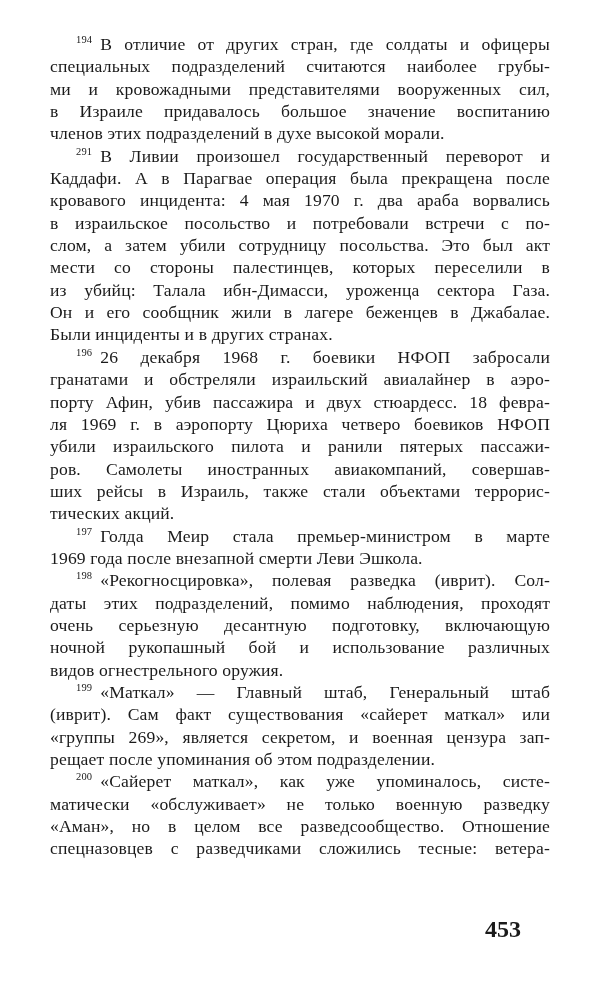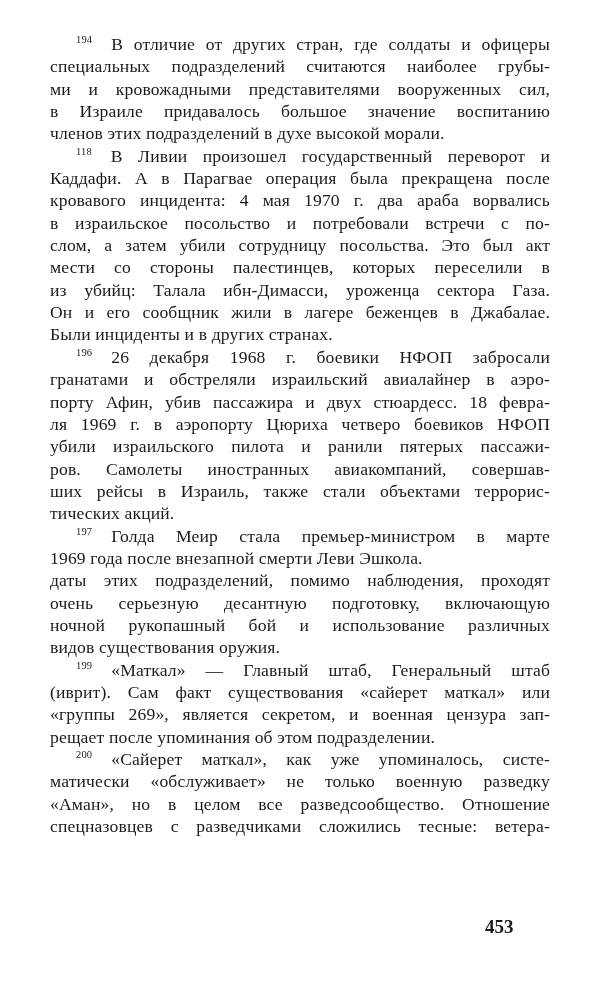--- a/index.html
+++ b/index.html
@@ -8,41 +8,41 @@
     font-family: "Liberation Serif", "DejaVu Serif", serif; color: #1a1a1a;
   }
   .page { position: absolute; left: 50px; top: 33px; width: 500px; }
   .line {
     display: block; height: 22.35px; line-height: 22.35px; font-size: 17.6px;
     white-space: nowrap; text-align: justify; text-align-last: justify;
     letter-spacing: 0.15px;
   }
   .line.last { text-align-last: left; }
   .line.indent { padding-left: 26px; }
-  sup { font-size: 10.5px; vertical-align: 0; position: relative; top: -7px; margin-right: 19px; }
+  sup { font-size: 10.5px; vertical-align: 0; position: relative; top: -7px; margin-right: 8px; }
   .pageno {
-    position: absolute; left: 485px; top: 916px; font-size: 19px; font-weight: bold;
+    position: absolute; left: 485px; top: 916px; font-size: 24px; font-weight: bold;
     font-family: "Liberation Serif", serif;
   }
 </style>
 </head>
 <body>
 
 <div class="page">
 
   <div>
     <span class="line indent"><sup>194</sup><span>В отличие от других стран, где солдаты и офицеры</span></span>
     <span class="line">специальных подразделений считаются наиболее грубы-</span>
     <span class="line">ми и кровожадными представителями вооруженных сил,</span>
     <span class="line">в Израиле придавалось большое значение воспитанию</span>
     <span class="line last">членов этих подразделений в духе высокой морали.</span>
   </div>
 
   <div>
-    <span class="line indent"><sup>118</sup><span>В Ливии произошел государственный переворот и</span></span>
+    <span class="line indent"><sup>291</sup><span>В Ливии произошел государственный переворот и</span></span>
     <span class="line">Каддафи. А в Парагвае операция была прекращена после</span>
     <span class="line">кровавого инцидента: 4 мая 1970 г. два араба ворвались</span>
     <span class="line">в израильское посольство и потребовали встречи с по-</span>
     <span class="line">слом, а затем убили сотрудницу посольства. Это был акт</span>
     <span class="line">мести со стороны палестинцев, которых переселили в</span>
     <span class="line">из убийц: Талала ибн-Димасси, уроженца сектора Газа.</span>
     <span class="line">Он и его сообщник жили в лагере беженцев в Джабалае.</span>
     <span class="line last">Были инциденты и в других странах.</span>
   </div>
 
@@ -56,24 +56,25 @@
     <span class="line">ших рейсы в Израиль, также стали объектами террорис-</span>
     <span class="line last">тических акций.</span>
   </div>
 
   <div>
     <span class="line indent"><sup>197</sup><span>Голда Меир стала премьер-министром в марте</span></span>
     <span class="line last">1969 года после внезапной смерти Леви Эшкола.</span>
   </div>
 
   <div>
+    <span class="line indent"><sup>198</sup><span>«Рекогносцировка», полевая разведка (иврит). Сол-</span></span>
     <span class="line">даты этих подразделений, помимо наблюдения, проходят</span>
     <span class="line">очень серьезную десантную подготовку, включающую</span>
     <span class="line">ночной рукопашный бой и использование различных</span>
-    <span class="line last">видов существования оружия.</span>
+    <span class="line last">видов огнестрельного оружия.</span>
   </div>
 
   <div>
     <span class="line indent"><sup>199</sup><span>«Маткал» — Главный штаб, Генеральный штаб</span></span>
     <span class="line">(иврит). Сам факт существования «сайерет маткал» или</span>
     <span class="line">«группы 269», является секретом, и военная цензура зап-</span>
     <span class="line last">рещает после упоминания об этом подразделении.</span>
   </div>
 
   <div>

